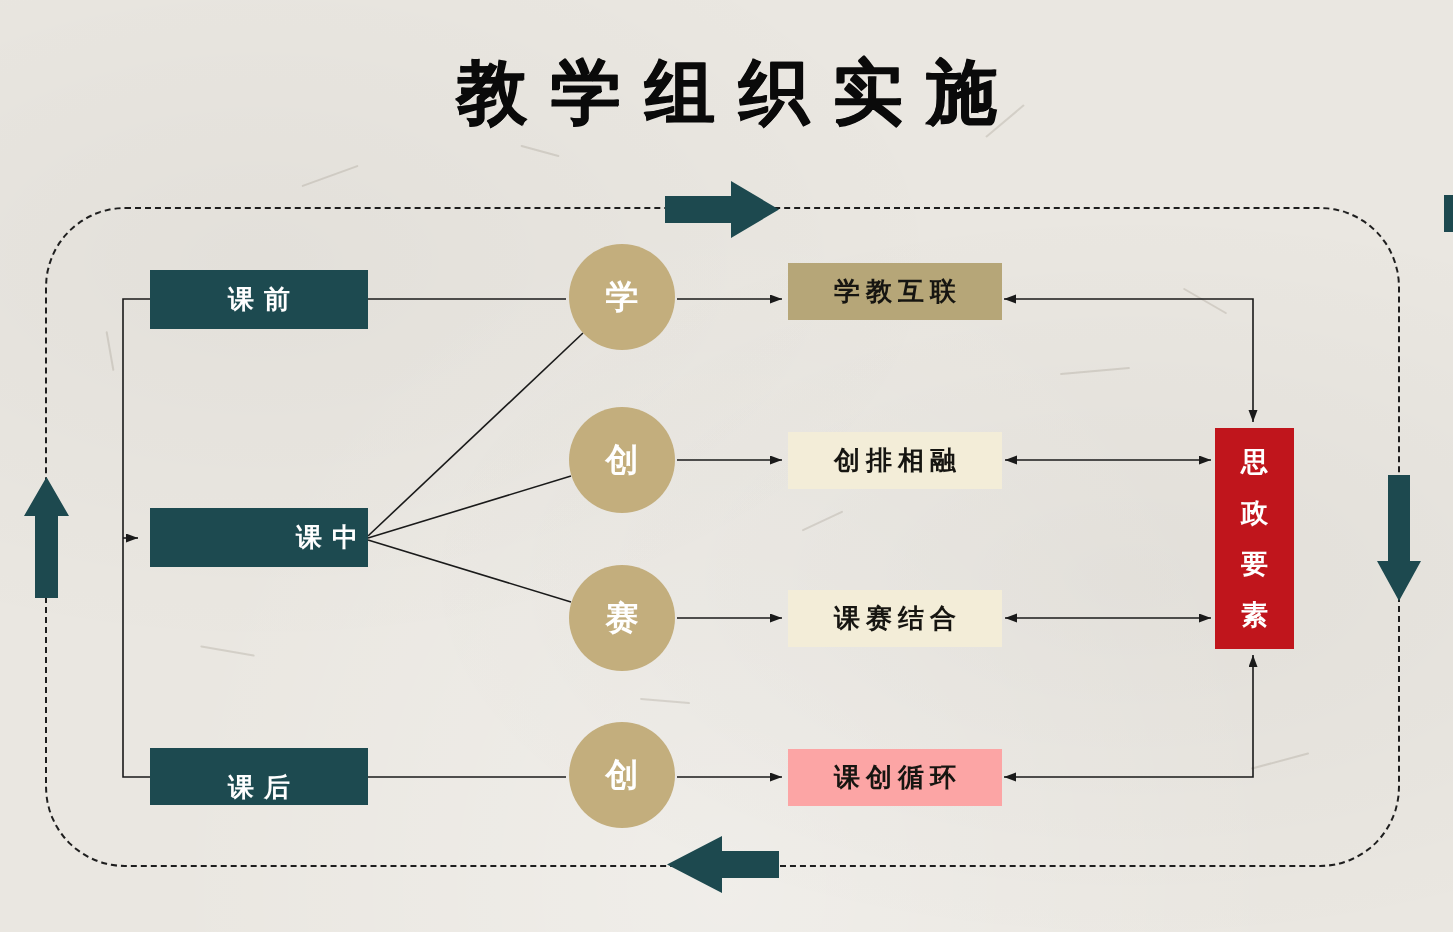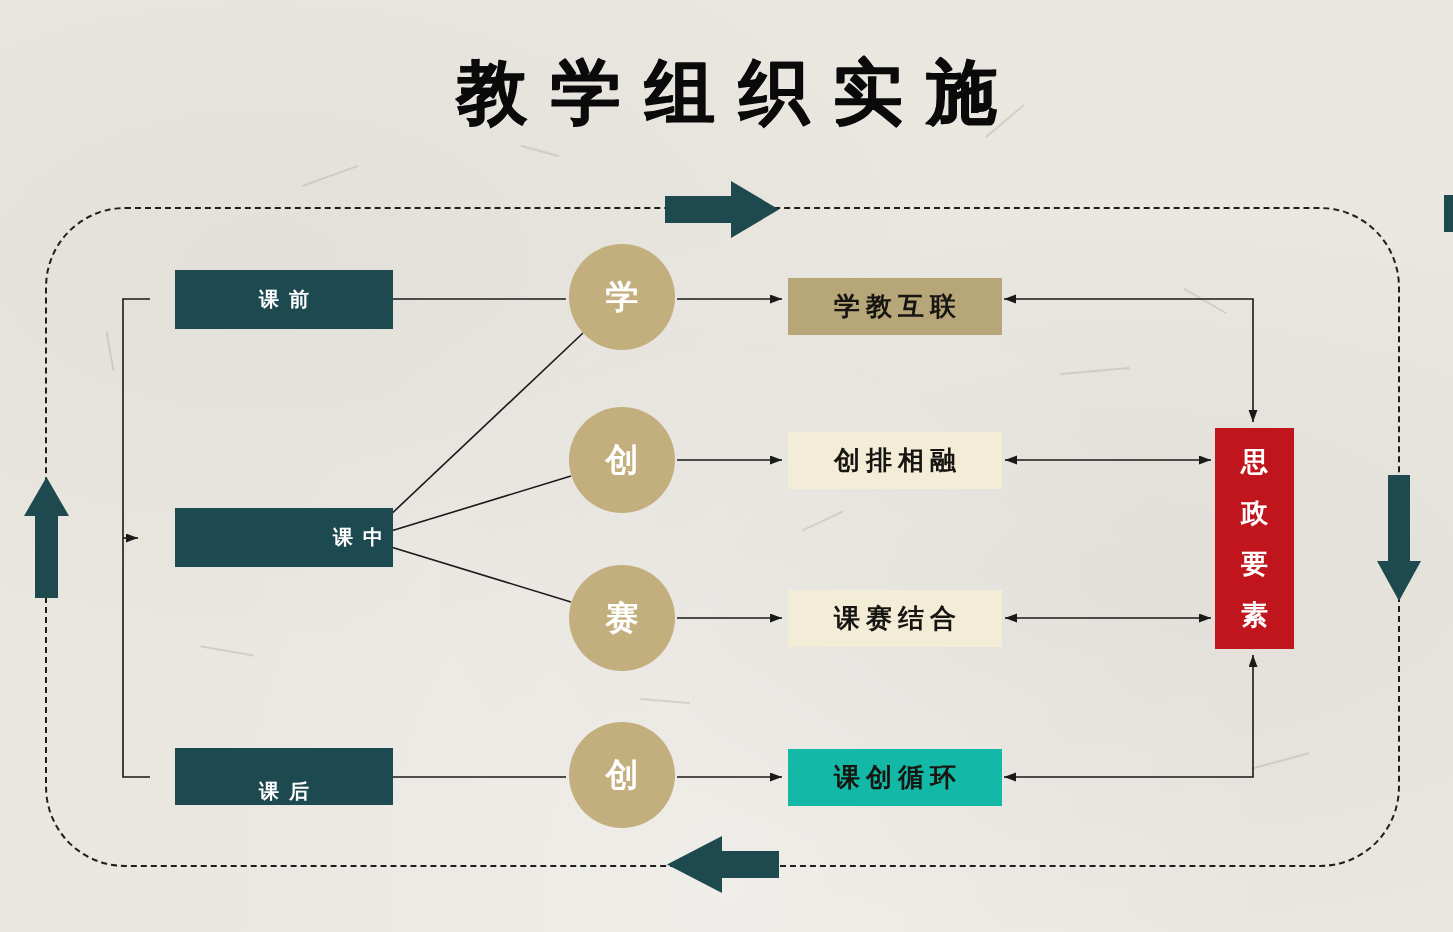--- a/index.html
+++ b/index.html
@@ -42,24 +42,23 @@
     z-index:1;
   }
   svg.connectors {
     position:absolute; left:0; top:0; z-index:2;
     pointer-events:none;
   }
   .stage {
     position:absolute; left:150px; width:218px; height:59px;
     background:#1d4a50; color:#ffffff;
     display:flex; align-items:center; justify-content:center;
-    font-size:20px; font-weight:bold;
+    font-size:26px; font-weight:bold;
     letter-spacing:10px; text-indent:10px;
     z-index:3;
-    margin-left:25px;
   }
   #stage-pre  { top:270px; }
   #stage-in   { top:508px;justify-content:flex-end; }
   #stage-post { top:748px; height:57px;align-items:flex-end; }
   .node {
     position:absolute; left:569px; width:106px; height:106px;
     border-radius:50%;
     background:#c3ae7d; color:#ffffff;
     display:flex; align-items:center; justify-content:center;
     font-size:33px; font-weight:bold;
@@ -70,24 +69,24 @@
   #node-compete   { top:565px; }
   #node-create-2  { top:722px; }
   .method {
     position:absolute; left:788px; width:214px; height:57px;
     display:flex; align-items:center; justify-content:center;
     font-size:26px; font-weight:bold;
     letter-spacing:6px; text-indent:6px;
     color:#161511;
     z-index:3;
   }
-  .method.dark  { background:#b6a678; top:278px; }
+  .method.dark  { background:#b6a678; top:263px; }
   #method-create-blend     { background:#f3edd8; top:432px; }
   #method-class-competition{ background:#f3edd8; top:590px; }
-  #method-class-create-loop{ background:#14b8a6; top:749px; }
+  #method-class-create-loop{ background:#fca5a5; top:749px; }
   .sidebox {
     position:absolute; left:1215px; top:428px;
     width:79px; height:221px;
     background:#c0151c; color:#ffffff;
     display:flex; flex-direction:column;
     align-items:center; justify-content:center;
     gap:15px;
     font-size:27px; font-weight:bold;
     z-index:3;
   }

